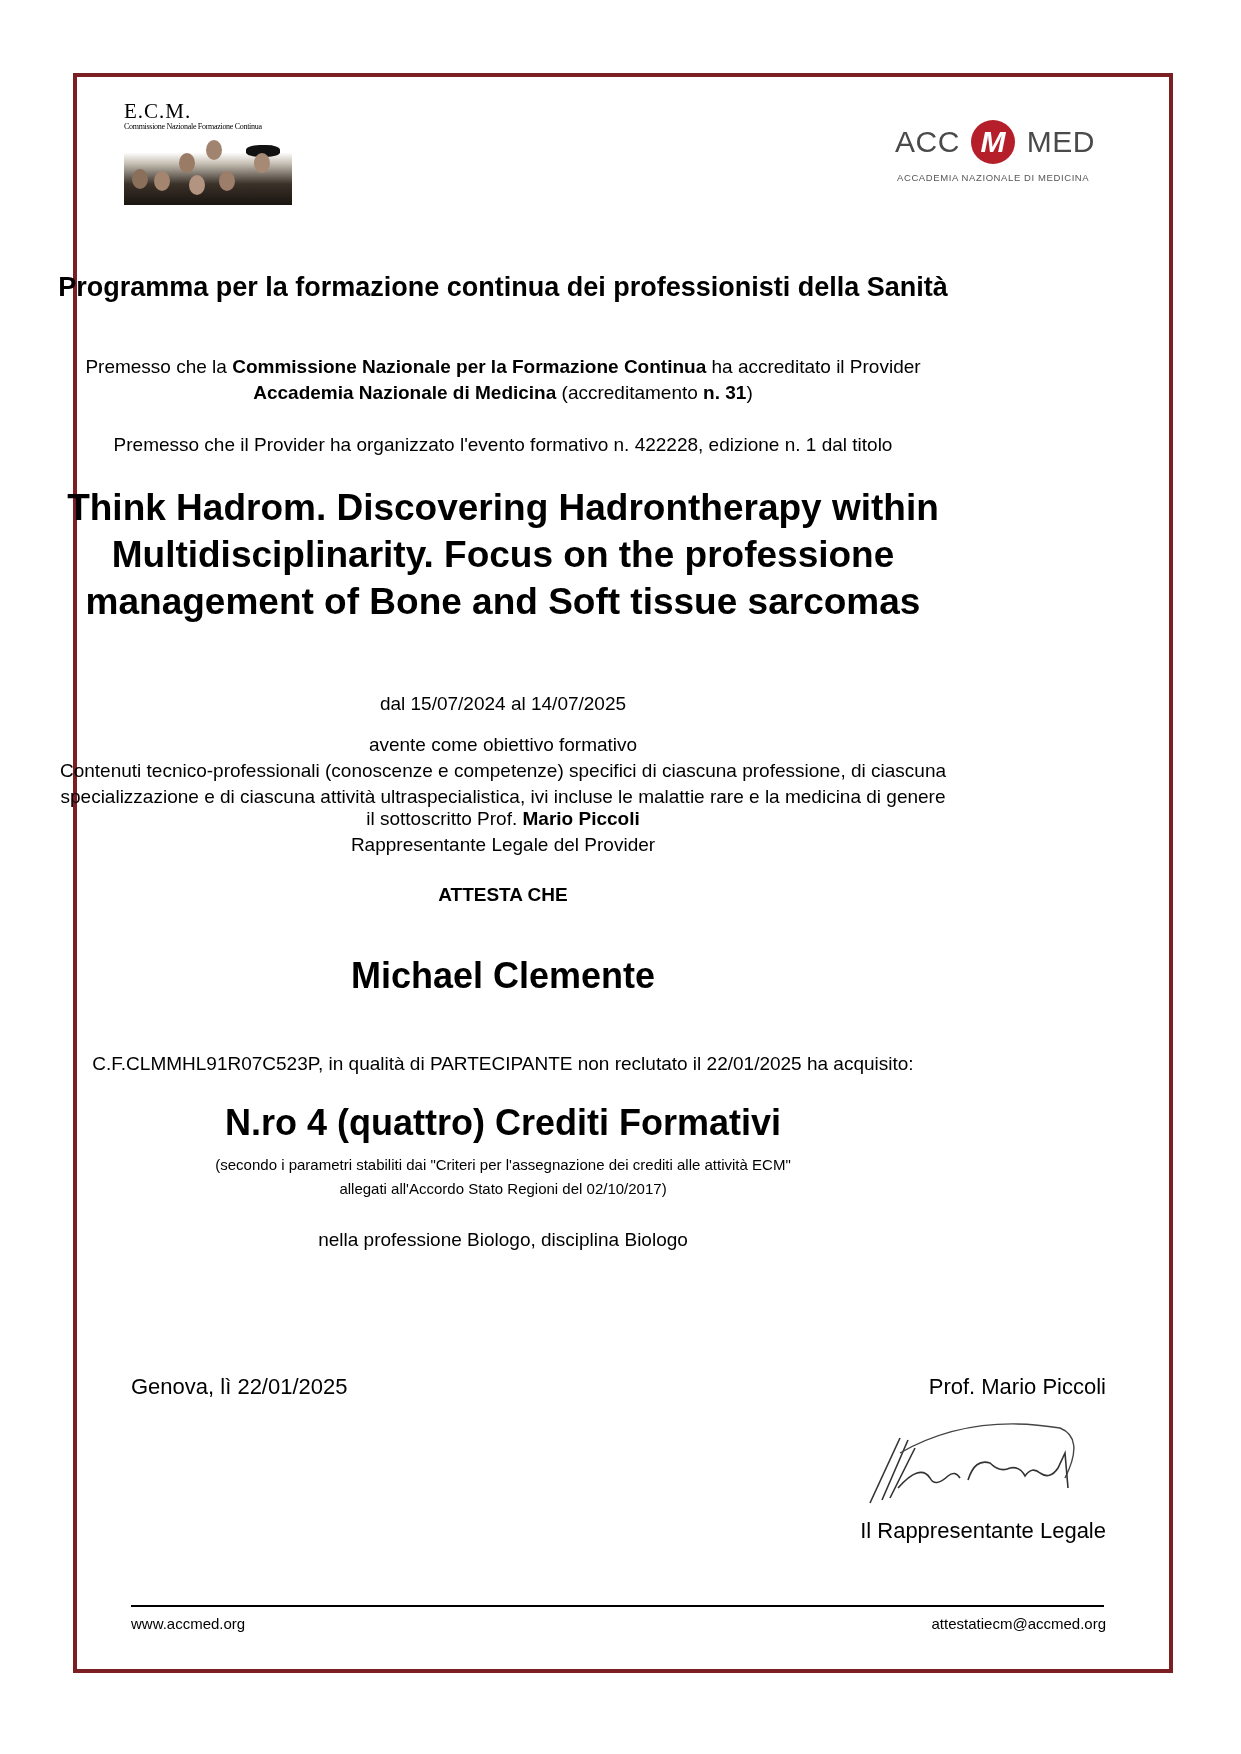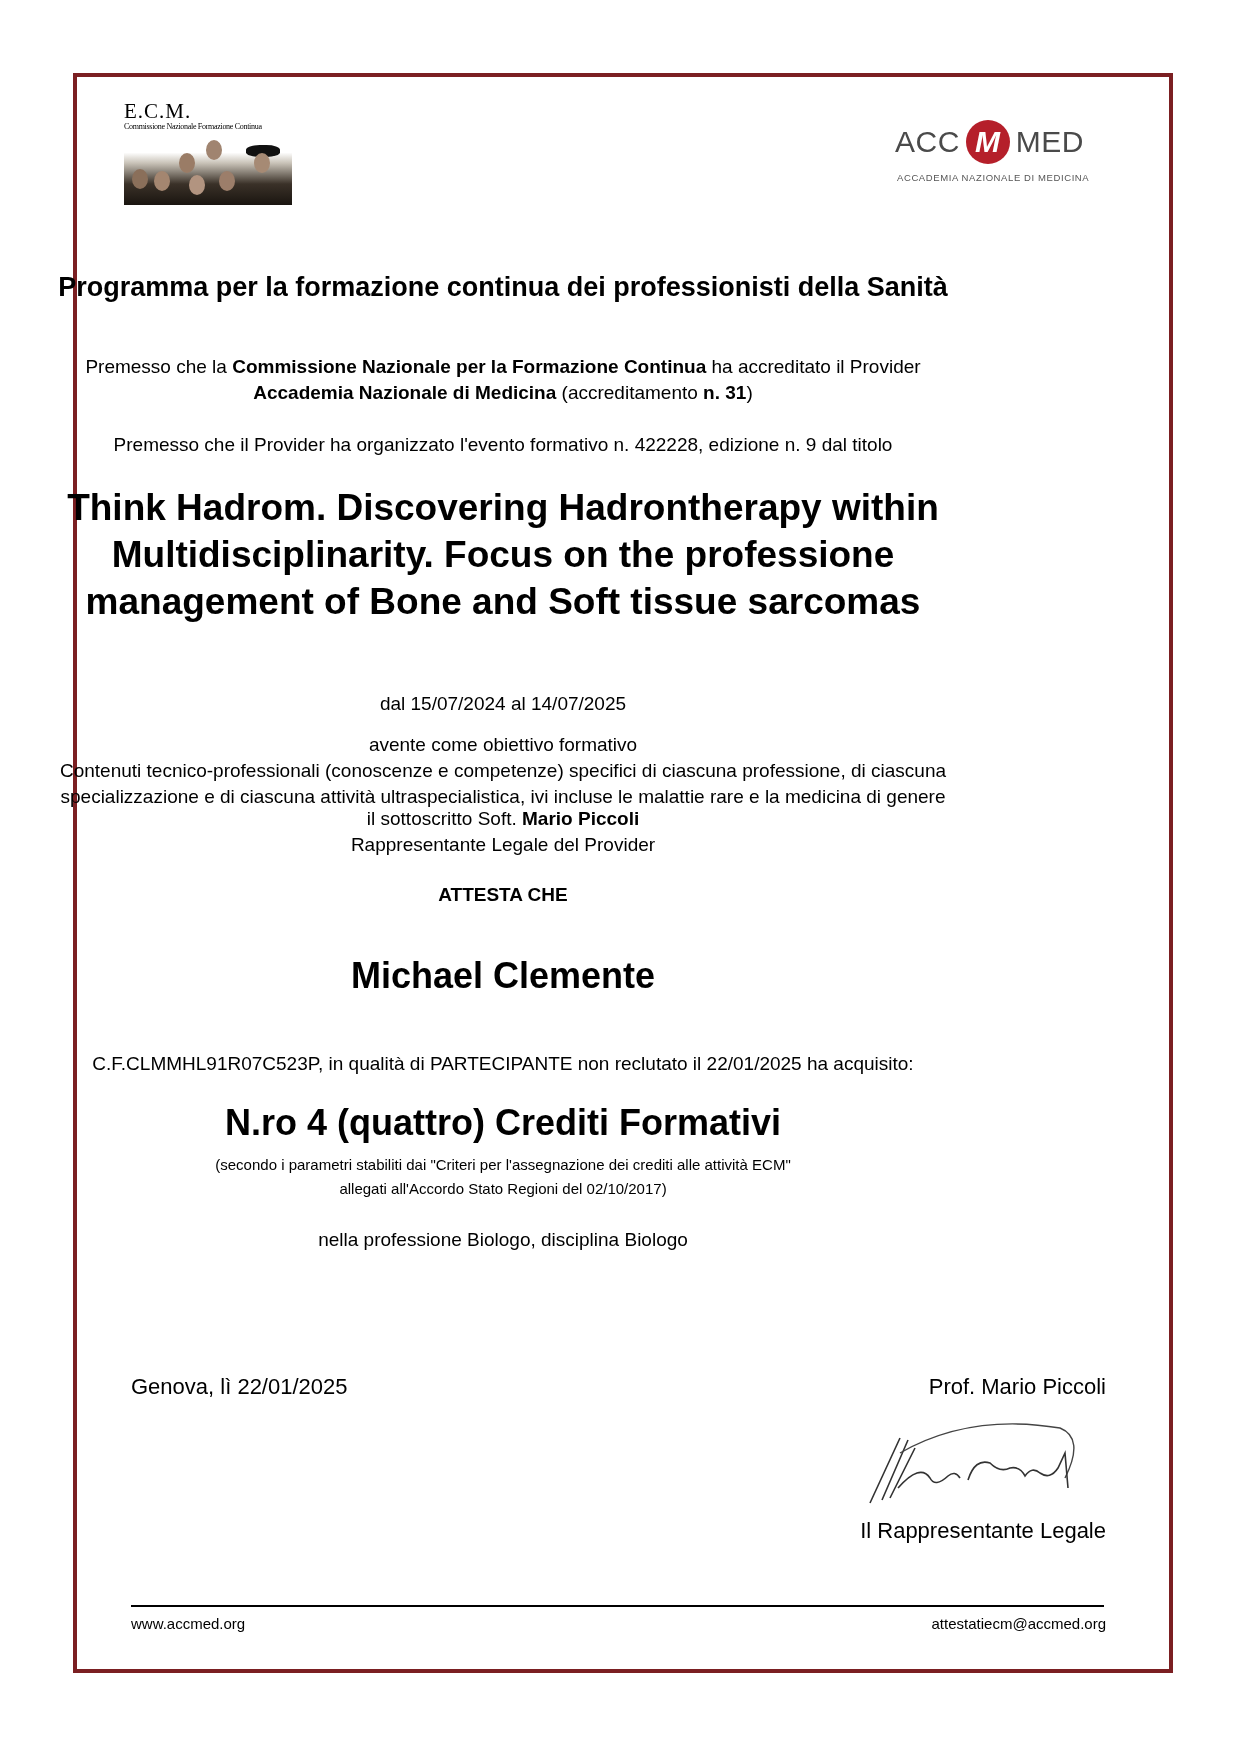--- a/index.html
+++ b/index.html
@@ -13,21 +13,21 @@
   
   .ecm { left: 124px; top: 100px; width: 170px; }
   .ecm-title { font-family: "Liberation Serif", serif; font-size: 21px; letter-spacing: 1px; line-height: 22px; }
   .ecm-sub { font-family: "Liberation Serif", serif; font-size: 8px; letter-spacing: -0.3px; white-space: nowrap; }
   .ecm-img { margin-top: 4px; width: 168px; height: 70px; position: relative; overflow: hidden;
              background: linear-gradient(180deg,#fff 0%,#fff 25%,#c9c3b8 40%,#3a3128 70%,#1a1510 100%); }
   .ecm-img span { position: absolute; border-radius: 50%; }
 
   
   .accmed { left: 895px; top: 120px; width: 200px; }
-  .accmed-row { display: flex; align-items: center; gap: 6px; color: #4a4a4a; font-size: 30px; letter-spacing: 0.5px; }
+  .accmed-row { display: flex; align-items: center; gap: 6px; color: #4a4a4a; font-size: 30px; letter-spacing: 0.5px; justify-content: space-between; }
   .accmed-m { width: 44px; height: 44px; border-radius: 50%; background: #b51f2a; color: #fff;
               display: flex; align-items: center; justify-content: center; font-weight: bold; font-size: 30px; font-style: italic; }
   .accmed-sub { font-size: 9.5px; color: #555; letter-spacing: 0.6px; margin-top: 8px; padding-left: 2px; white-space: nowrap; }
 
   .h-program { top: 272px; font-size: 27px; font-weight: bold; }
   .p { font-size: 19px; line-height: 26px; }
   .p1 { top: 354px; }
   .p2 { top: 432px; }
   .event-title { top: 484px; font-size: 37px; font-weight: bold; line-height: 47px; }
   .dates { top: 651px; margin-top: 40px; }
@@ -78,38 +78,38 @@
   <div class="accmed-sub">ACCADEMIA NAZIONALE DI MEDICINA</div>
 </div>
 
 <div class="abs center h-program">Programma per la formazione continua dei professionisti della Sanità</div>
 
 <div class="abs center p p1">
   <span>Premesso che la </span><b>Commissione Nazionale per la Formazione Continua</b><span> ha accreditato il Provider</span><br>
   <b>Accademia Nazionale di Medicina</b><span> (accreditamento </span><b>n. 31</b><span>)</span>
 </div>
 
-<div class="abs center p p2">Premesso che il Provider ha organizzato l'evento formativo n. 422228, edizione n. 9 dal titolo</div>
+<div class="abs center p p2">Premesso che il Provider ha organizzato l'evento formativo n. 422228, edizione n. 1 dal titolo</div>
 
 <div class="abs center event-title">
   <div>Think Hadrom. Discovering Hadrontherapy within</div>
   <div>Multidisciplinarity. Focus on the professione</div>
   <div>management of Bone and Soft tissue sarcomas</div>
 </div>
 
 <div class="abs center p dates">dal 15/07/2024 al 14/07/2025</div>
 
 <div class="abs center p obj">
   <div>avente come obiettivo formativo</div>
   <div>Contenuti tecnico-professionali (conoscenze e competenze) specifici di ciascuna professione, di ciascuna</div>
   <div>specializzazione e di ciascuna attività ultraspecialistica, ivi incluse le malattie rare e la medicina di genere</div>
 </div>
 
 <div class="abs center p sign-intro">
-  <div><span>il sottoscritto Soft. </span><b>Mario Piccoli</b></div>
+  <div><span>il sottoscritto Prof. </span><b>Mario Piccoli</b></div>
   <div>Rappresentante Legale del Provider</div>
 </div>
 
 <div class="abs center attesta">ATTESTA CHE</div>
 
 <div class="abs center name">Michael Clemente</div>
 
 <div class="abs center p cf">C.F.CLMMHL91R07C523P, in qualità di PARTECIPANTE non reclutato il 22/01/2025 ha acquisito:</div>
 
 <div class="abs center credits">N.ro 4 (quattro) Crediti Formativi</div>

